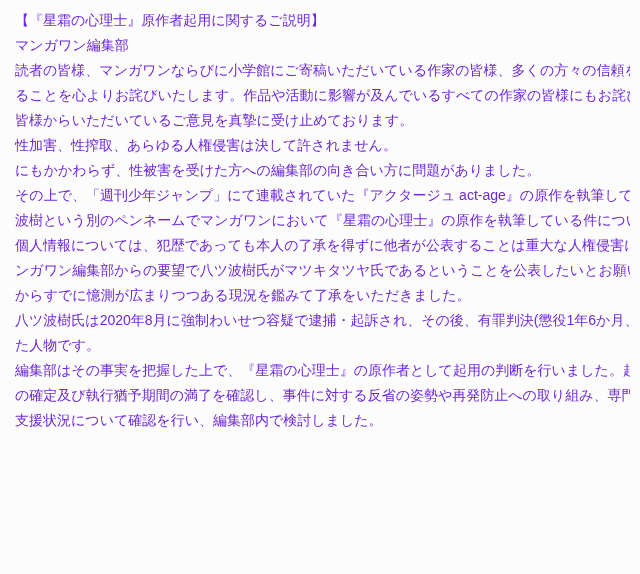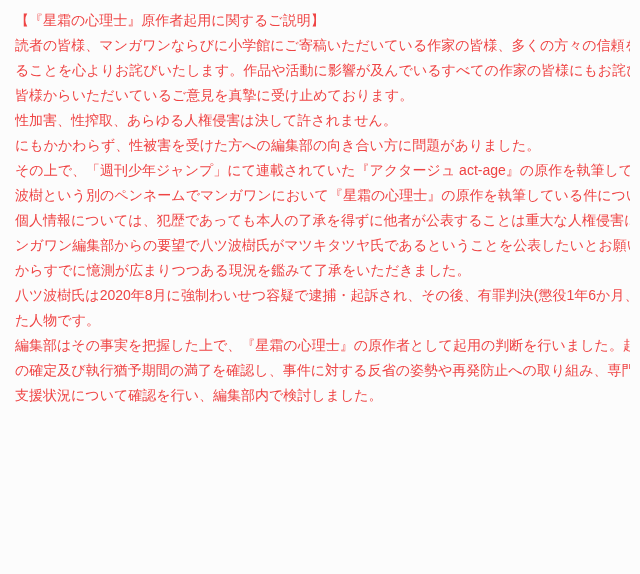--- a/index.html
+++ b/index.html
@@ -7,41 +7,42 @@
     padding: 0;
     background: #fcfcfc;
   }
   .page {
     position: relative;
     width: 640px;
     height: 574px;
     box-sizing: border-box;
     padding: 8px 10px 0 15px;
     background: #fcfcfc;
-    color: #ef4444;
+    color: #6d28d9;
     font-family: "Liberation Sans", "DejaVu Sans", sans-serif;
     font-size: 14px;
     line-height: 25px;
     overflow: hidden;
   }
   .page p {
     margin: 0;
     white-space: pre;      
     overflow: hidden;
   }
   .statement-title   { margin-bottom: 20px; }
   .statement-byline  { margin-bottom: 22px; }
   .para              { margin-bottom: 18px; }
 </style>
 </head>
 <body>
 
 <div class="page">
   <p class="statement-title">【『星霜の心理士』原作者起用に関するご説明】</p>
 
+  <p class="statement-byline">マンガワン編集部</p>
 
   <p class="para">読者の皆様、マンガワンならびに小学館にご寄稿いただいている作家の皆様、多くの方々の信頼を損なう事態を招いてい
 ることを心よりお詫びいたします。作品や活動に影響が及んでいるすべての作家の皆様にもお詫び申し上げます。
 皆様からいただいているご意見を真摯に受け止めております。
 性加害、性搾取、あらゆる人権侵害は決して許されません。
 にもかかわらず、性被害を受けた方への編集部の向き合い方に問題がありました。</p>
 
   <p class="para">その上で、「週刊少年ジャンプ」にて連載されていた『アクタージュ act-age』の原作を執筆していたマツキタツヤ氏が、八ツ
 波樹という別のペンネームでマンガワンにおいて『星霜の心理士』の原作を執筆している件についてご説明いたします。</p>
 

